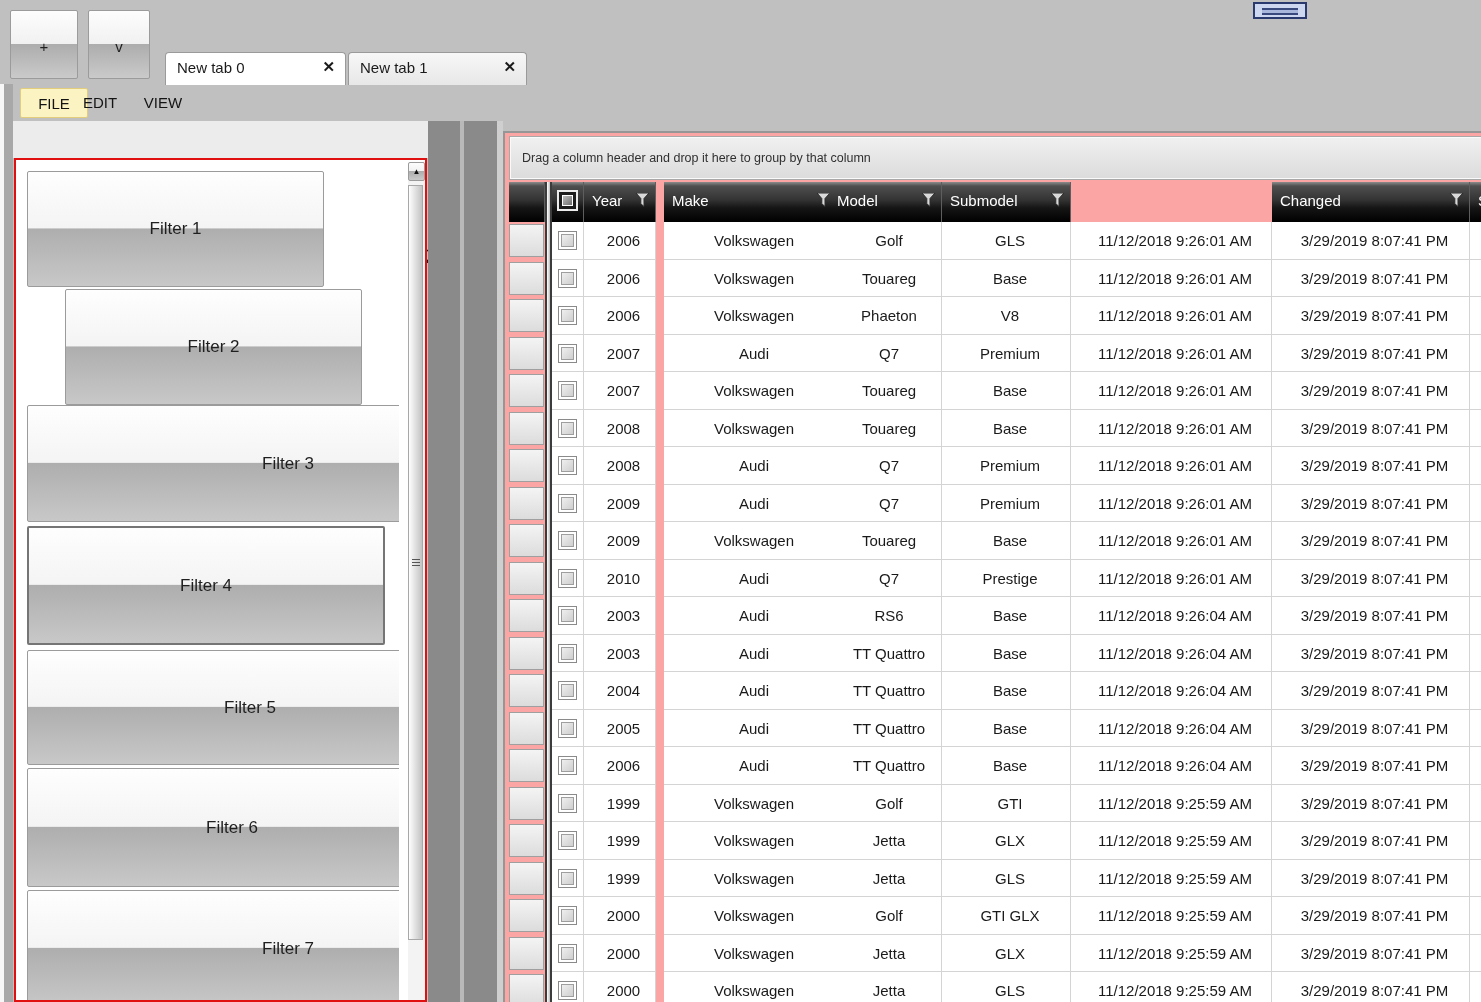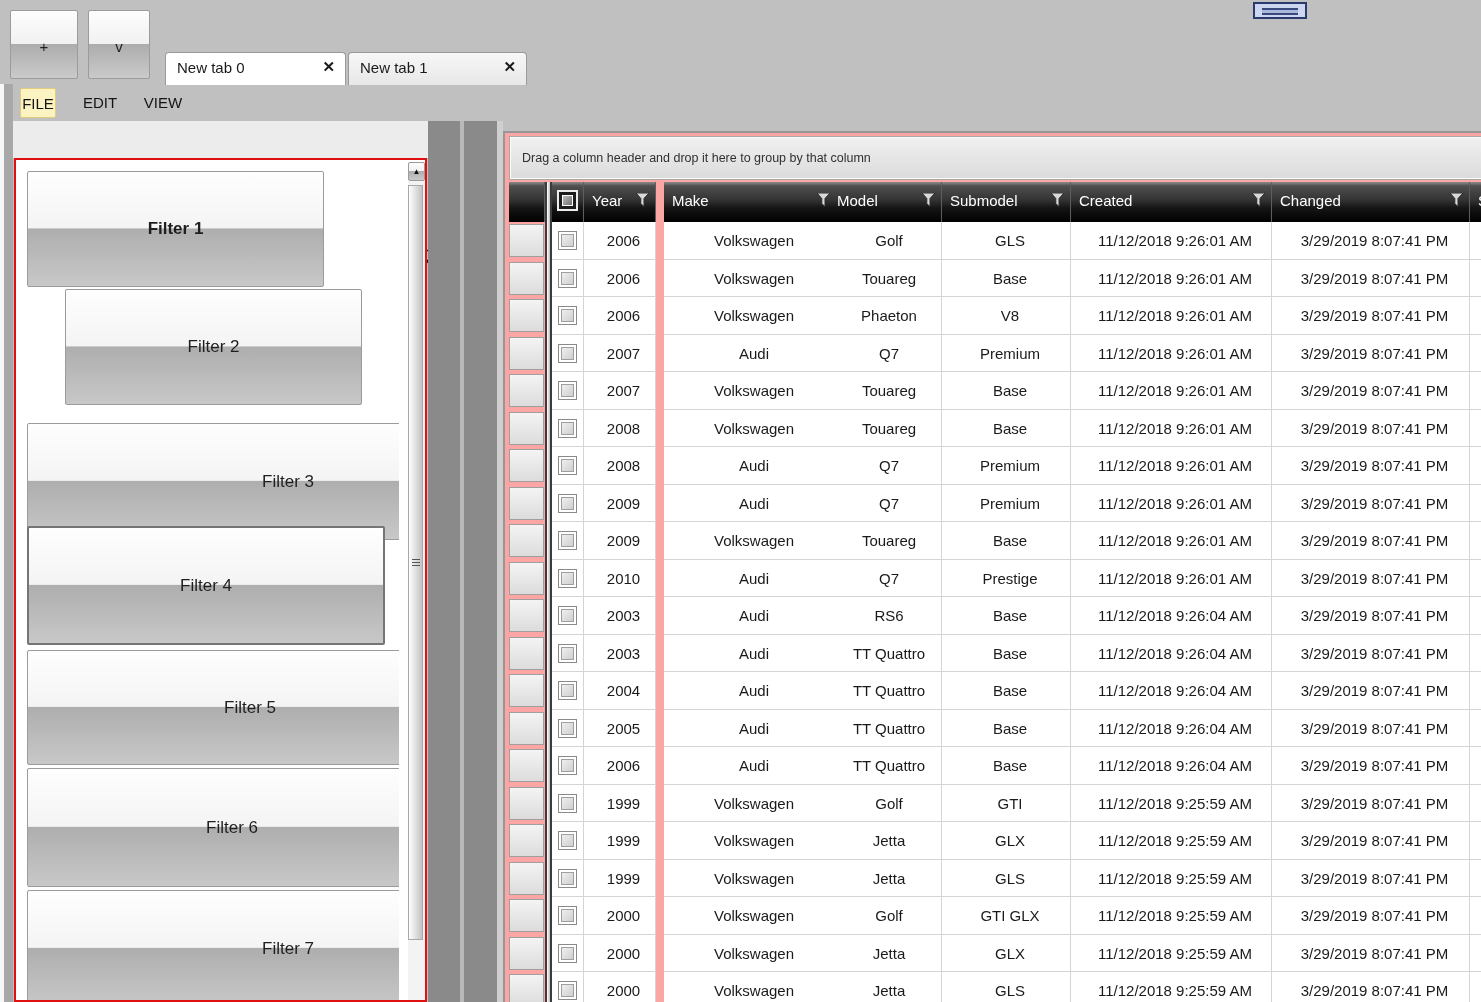--- a/index.html
+++ b/index.html
@@ -29,21 +29,21 @@
   
   .tab{top:52px;height:33px;box-sizing:border-box;border:1px solid #9a9a9a;border-bottom:none;
     border-radius:4px 4px 0 0;font-size:15px;color:#1a1a1a;}
   .tab-0{left:165px;width:181px;background:#ffffff;}
   .tab-1{left:348px;width:179px;background:linear-gradient(180deg,#f7f7f7,#e7e7e7);}
   .tab .tab-label{position:absolute;left:11px;top:6px;}
   .tab .tab-close{position:absolute;right:10px;top:5px;font-weight:bold;font-size:15px;cursor:default;}
 
   
   .menu-item{top:88px;height:30px;line-height:30px;font-size:15px;color:#141414;text-align:center;}
-  .menu-file{left:20px;width:36px;background:#fbf3c2;border:1px solid #e2cd7c;box-sizing:border-box;border-radius:2px;}
+  .menu-file{left:20px;width:68px;background:#fbf3c2;border:1px solid #e2cd7c;box-sizing:border-box;border-radius:2px;}
   .menu-edit{left:82px;width:36px;}
   .menu-view{left:140px;width:46px;}
 
   
   .edge-white{left:0;top:84px;width:4px;height:918px;background:#f7f7f7;}
   .edge-gray{left:4px;top:84px;width:9px;height:918px;background:#a8a8a8;}
 
   
   .panel-toolbar{left:13px;top:121px;width:415px;height:37px;background:#ececec;}
   .collapse-btn{left:338px;top:127px;width:29px;height:27px;font-size:12px;line-height:26px;box-shadow:0 0 0 1px #f2f2f2;}
@@ -53,23 +53,23 @@
 
   
   .filter-panel{left:14px;top:158px;width:413px;height:844px;border:2px solid #e01010;
     background:#ffffff;box-sizing:border-box;}
   .filter-viewport{position:absolute;left:0;top:0;width:383px;height:840px;overflow:hidden;}
   .filter-btn{position:absolute;left:11px;
     background:linear-gradient(180deg,#fefefe 0%,#f4f4f4 49%,#aeaeae 50%,#c8c8c8 100%);
     border:1px solid #9b9b9b;border-radius:2px;box-sizing:border-box;
     font-size:17px;color:#1f1f1f;text-align:center;}
   .filter-btn span{display:block;width:100%;}
-  .fb1{top:11px;width:297px;height:116px;line-height:114px;font-weight:bold;}
+  .fb1{top:11px;width:297px;height:116px;line-height:114px;}
   .fb2{top:129px;width:297px;height:116px;line-height:114px;margin-left:38px;}
-  .fb3{top:263px;width:522px;height:117px;line-height:115px;}
+  .fb3{top:245px;width:522px;height:117px;line-height:115px;}
   .fb4{top:366px;width:358px;height:119px;line-height:115px;border:2px solid #757575;}
   .fb5{top:490px;width:446px;height:115px;line-height:113px;}
   .fb6{top:608px;width:410px;height:119px;line-height:117px;}
   .fb7{top:730px;width:522px;height:117px;line-height:115px;}
 
   
   .panel-scrollbar{position:absolute;left:392px;top:2px;width:17px;height:838px;background:#f3f3f3;}
   .sb-up{position:absolute;left:0;top:0;width:17px;height:19px;line-height:17px;font-size:8px;color:#111;}
   .sb-thumb{position:absolute;left:0;top:23px;width:15px;height:755px;box-sizing:border-box;
     border:1px solid #a8a8a8;background:linear-gradient(90deg,#fefefe,#c2c2c2);}
@@ -231,26 +231,20 @@
       <svg class="funnel" width="15" height="14" viewBox="0 0 15 14">
           <path d="M1 0 h13 l-5 5.5 v8 l-3.2-2.8 v-5.2 Z" fill="#d9d9d9" stroke="#2a2a2a" stroke-width="1"></path>
         </svg>
     </div>
     <div class="hdr-cell c-submodel">
       <span class="hlabel">Submodel</span>
       <svg class="funnel" width="15" height="14" viewBox="0 0 15 14">
           <path d="M1 0 h13 l-5 5.5 v8 l-3.2-2.8 v-5.2 Z" fill="#d9d9d9" stroke="#2a2a2a" stroke-width="1"></path>
         </svg>
     </div>
-    <div class="hdr-cell c-created">
-      <span class="hlabel">Created</span>
-      <svg class="funnel" width="15" height="14" viewBox="0 0 15 14">
-          <path d="M1 0 h13 l-5 5.5 v8 l-3.2-2.8 v-5.2 Z" fill="#d9d9d9" stroke="#2a2a2a" stroke-width="1"></path>
-        </svg>
-    </div>
     <div class="hdr-cell c-changed">
       <span class="hlabel">Changed</span>
       <svg class="funnel" width="15" height="14" viewBox="0 0 15 14">
           <path d="M1 0 h13 l-5 5.5 v8 l-3.2-2.8 v-5.2 Z" fill="#d9d9d9" stroke="#2a2a2a" stroke-width="1"></path>
         </svg>
     </div>
     <div class="hdr-cell c-extra">
       <span class="hlabel">S</span>
     </div>
   </div>

